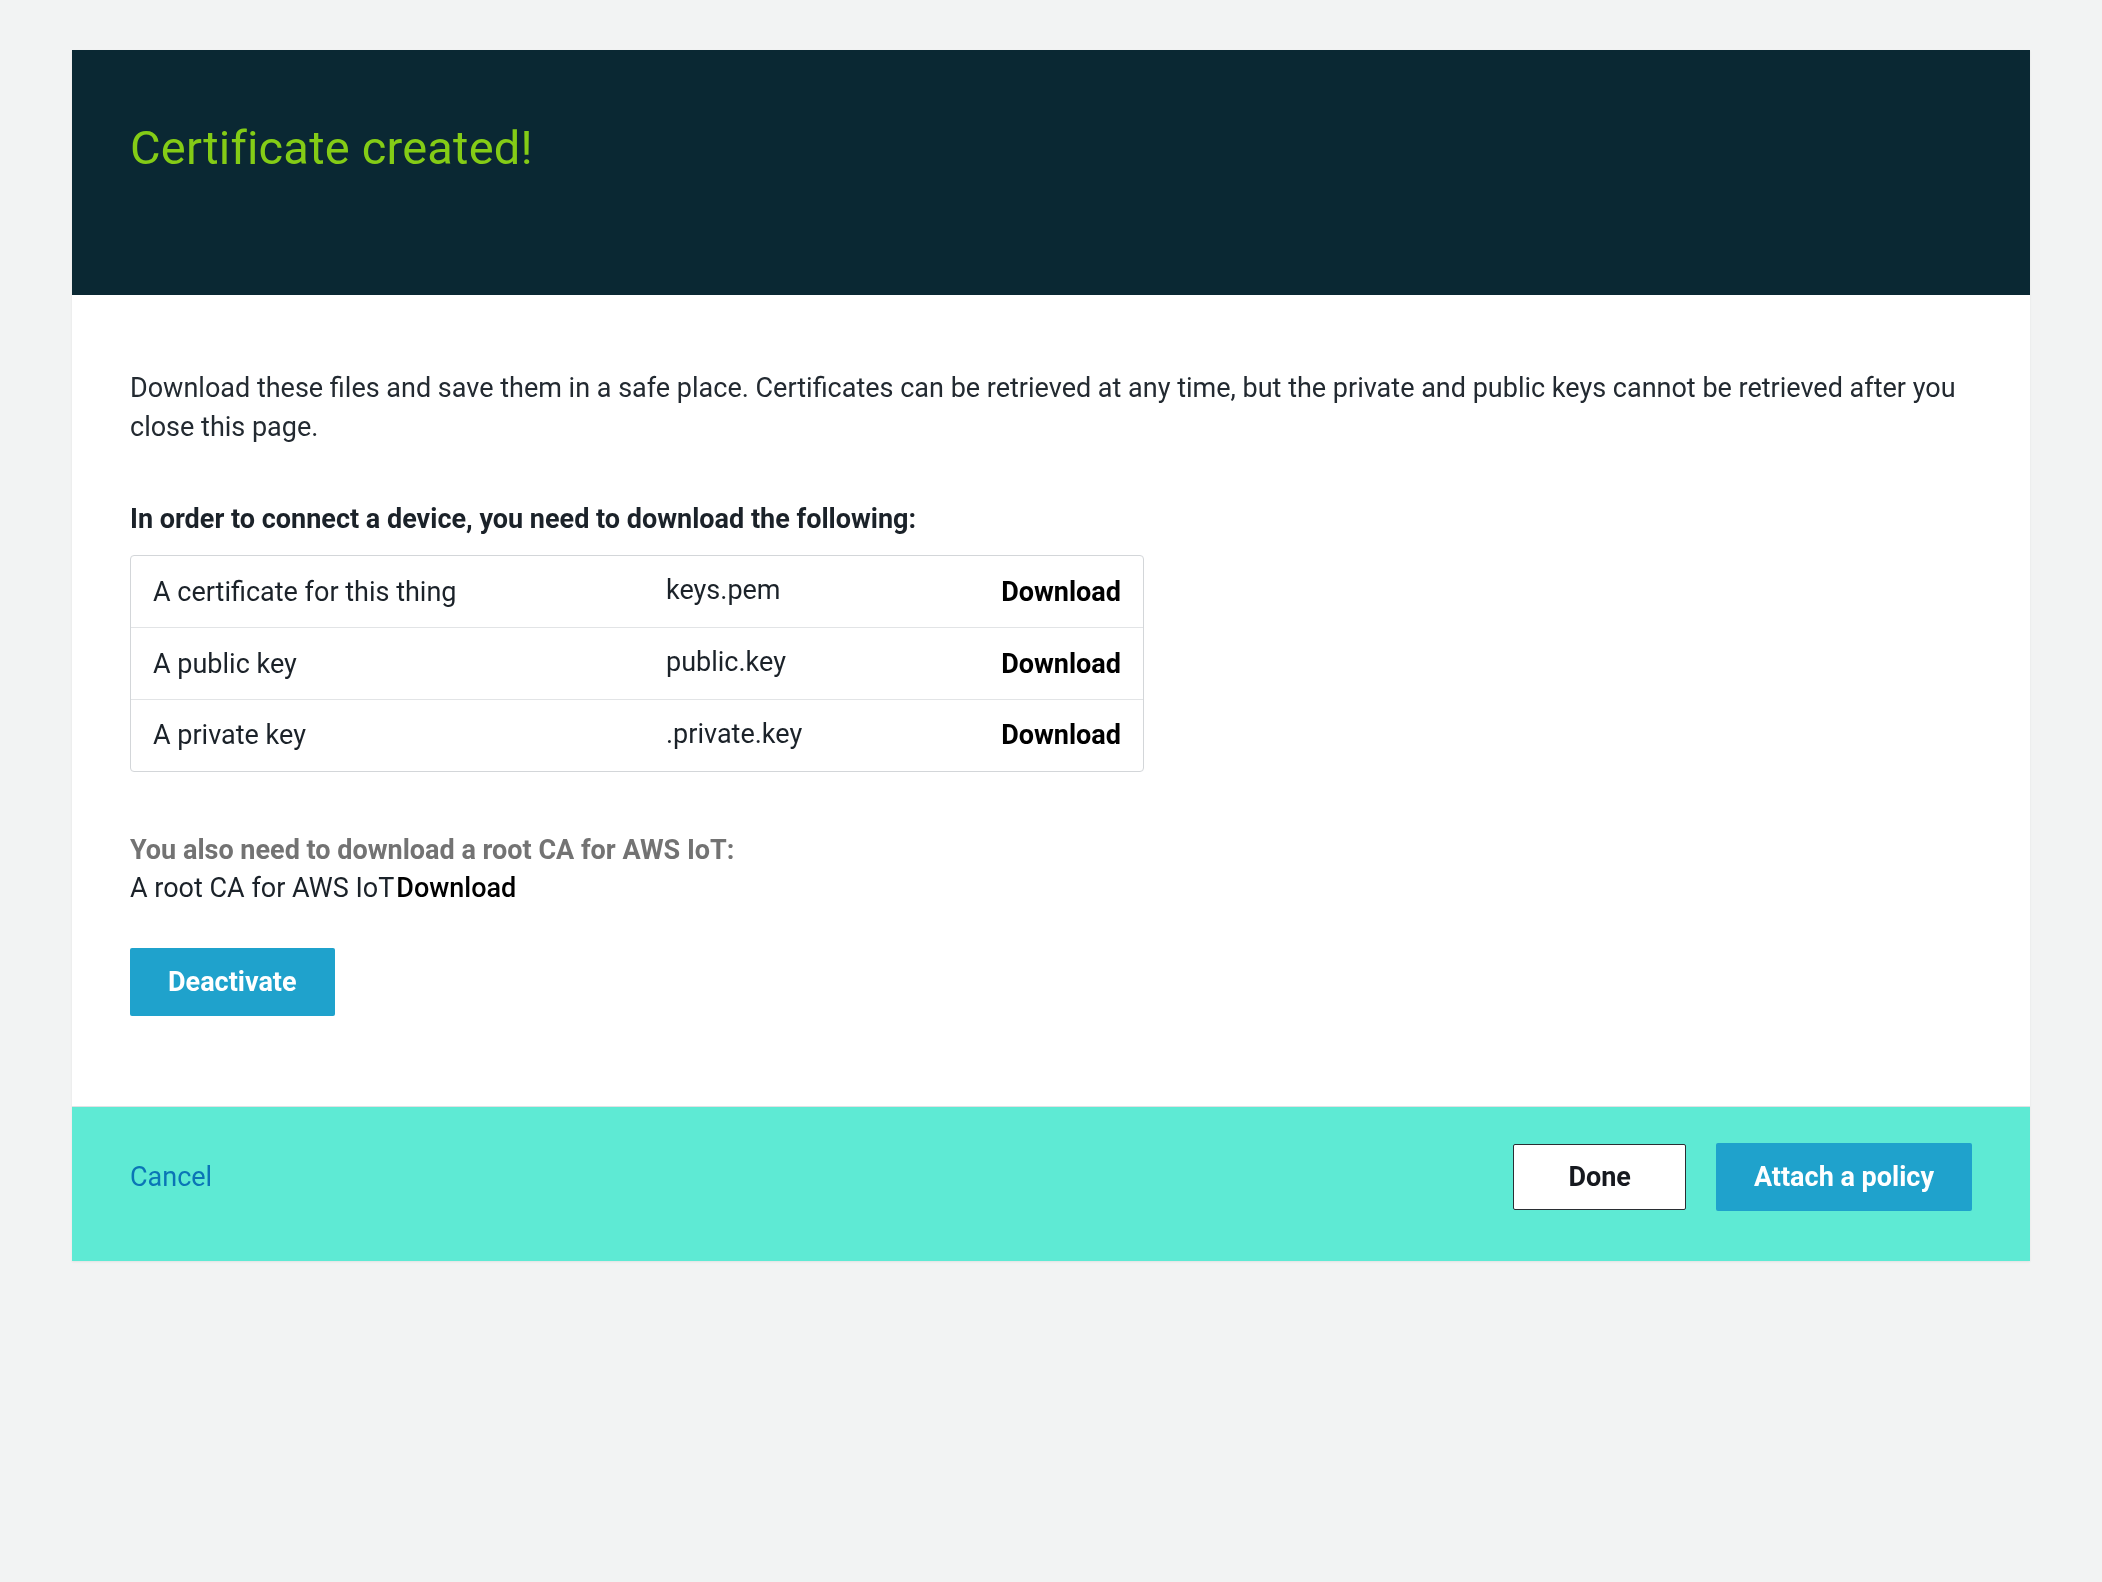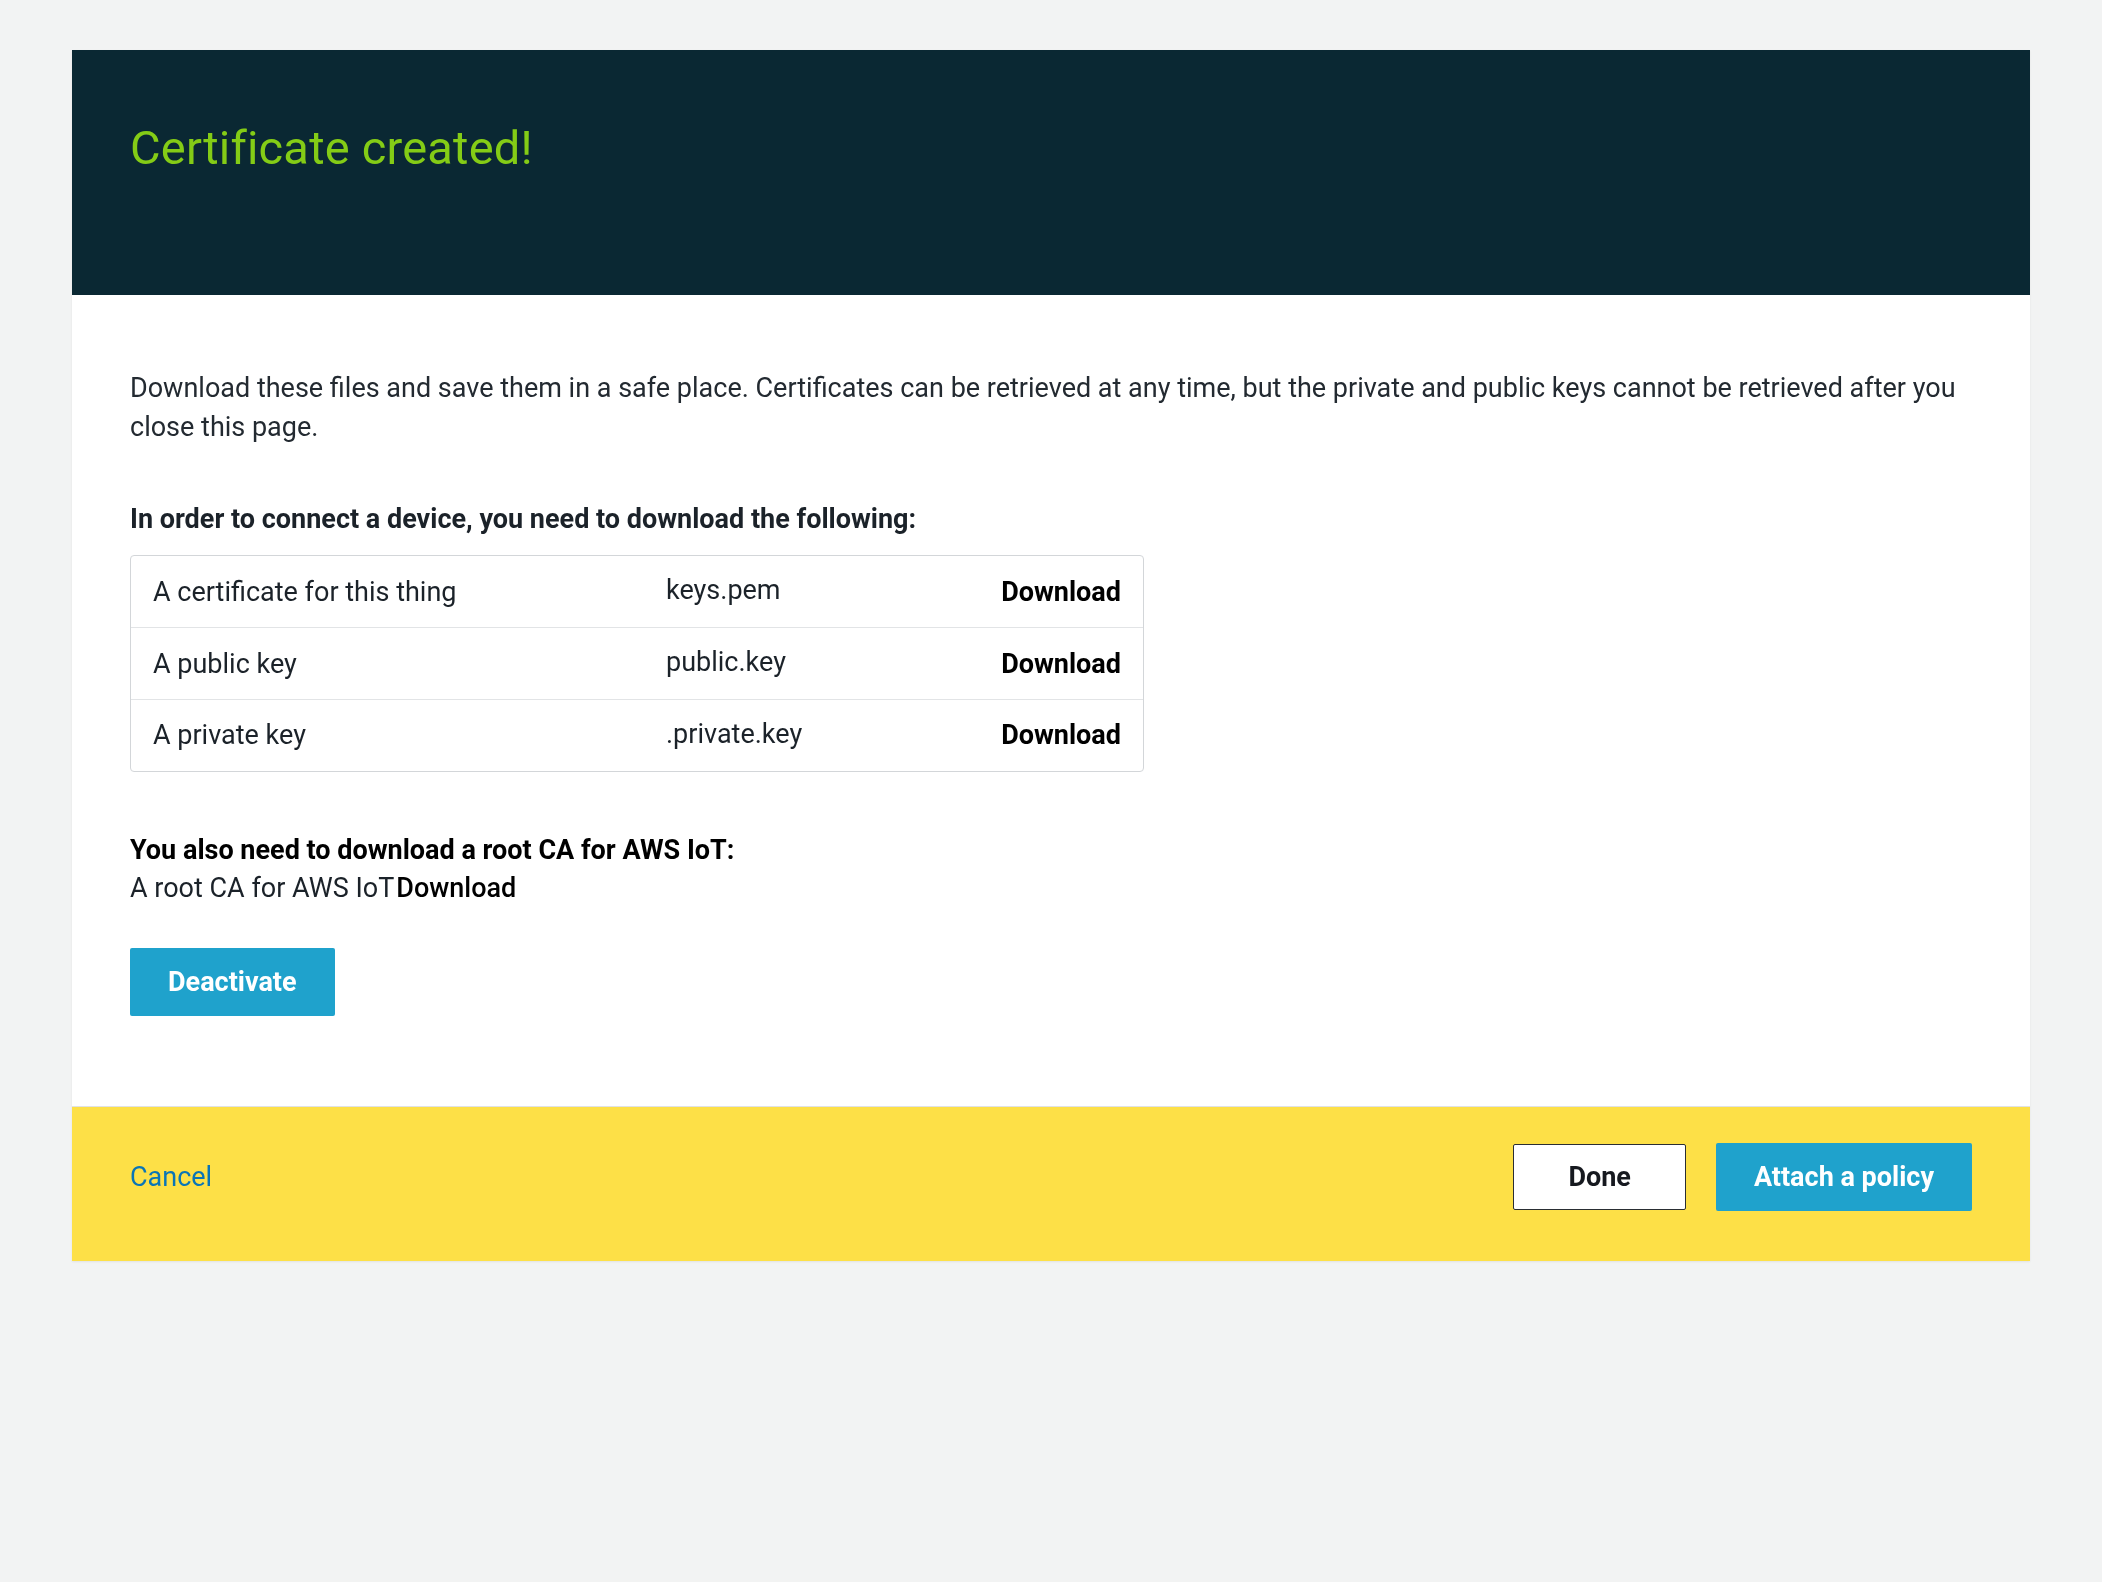--- a/index.html
+++ b/index.html
@@ -75,21 +75,21 @@
     font-size: 27px;
     cursor: pointer;
     text-decoration: none;
   }
   .rootca-block {
     margin-top: 62px;
   }
   .rootca-title {
     font-size: 27px;
     font-weight: 700;
-    color: #000000;
+    color: #737373;
     margin-bottom: 6px;
   }
   .rootca-line {
     font-size: 27px;
     color: #1b2229;
   }
   .rootca-line .link { font-weight: 500; margin-left: 2px; }
   .btn {
     display: inline-block;
     border: none;
@@ -100,21 +100,21 @@
     background: #1fa2cc;
     color: #fff;
     font-size: 27px;
     font-weight: 700;
     padding: 18px 38px;
     border-radius: 2px;
   }
   .deactivate-wrap { margin-top: 44px; }
   .modal-footer {
     border-top: 1px solid #e0e2e4;
-    background: #fde047;
+    background: #5eead4;
     padding: 36px 58px 50px 58px;
     display: flex;
     align-items: center;
     justify-content: space-between;
   }
   .footer-right {
     display: flex;
     gap: 30px;
     align-items: center;
   }

